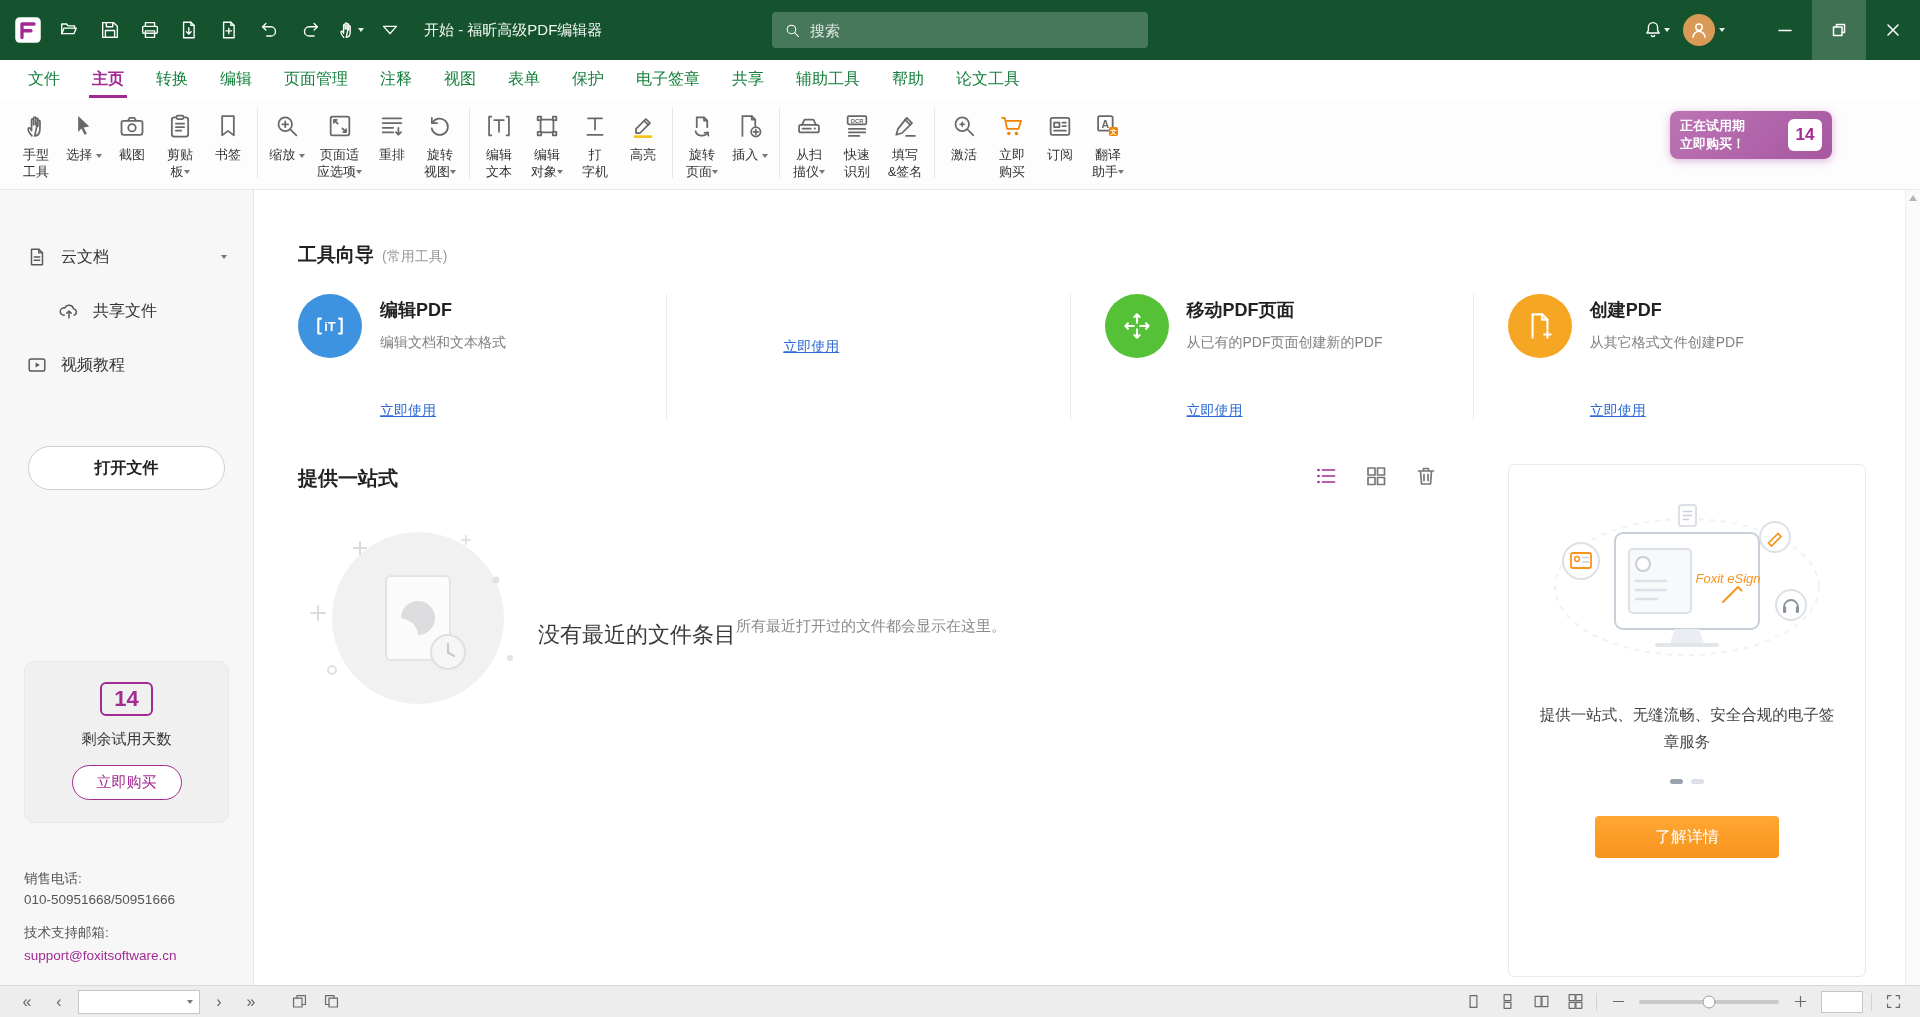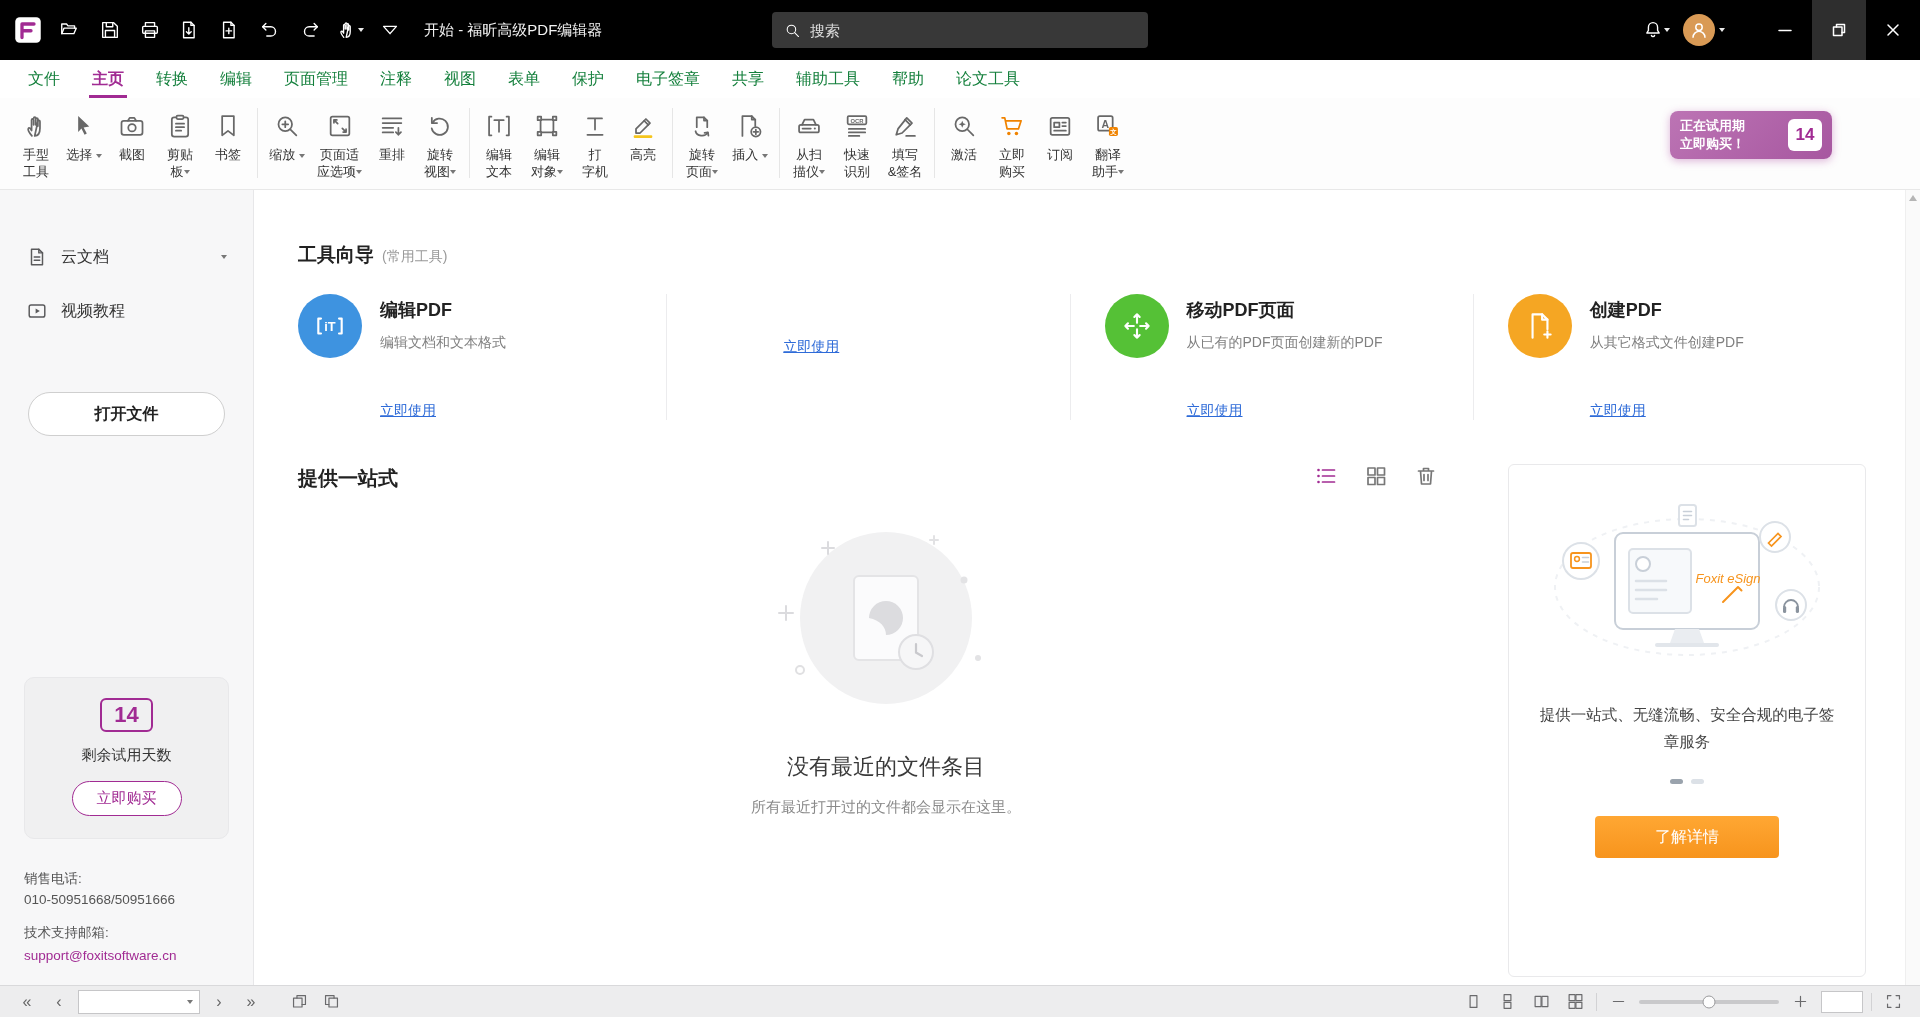--- a/index.html
+++ b/index.html
@@ -1,21 +1,21 @@
 <!DOCTYPE html>
 <html><head>
 <meta charset="utf-8">
 <style>
 *{margin:0;padding:0;box-sizing:border-box}
 html,body{width:1920px;height:1017px;overflow:hidden}
 body{font-family:"Liberation Sans","DejaVu Sans",sans-serif;background:#fff;color:#222}
 .app{width:1920px;height:1017px;display:flex;flex-direction:column;overflow:hidden}
 
 
-.titlebar{height:60px;background:#000000;display:flex;align-items:center;padding-left:10px;position:relative;flex-shrink:0}
+.titlebar{height:60px;background:#14532d;display:flex;align-items:center;padding-left:10px;position:relative;flex-shrink:0}
 .tb-btn{width:40px;height:44px;display:flex;align-items:center;justify-content:center;border-radius:4px;flex-shrink:0}
 .tb-btn svg{width:22px;height:22px}
 .titlebar svg *{stroke:#fff;fill:none;stroke-width:1.5;stroke-linecap:round;stroke-linejoin:round}
 .logo{width:36px;height:36px;margin-right:4px;display:flex;align-items:center;justify-content:center}
 .tb-title{margin-left:14px;font-size:15px;color:rgba(255,255,255,.95);white-space:nowrap}
 .tb-search{position:absolute;left:50%;top:50%;transform:translate(-50%,-50%);width:376px;height:36px;background:rgba(255,255,255,.22);border-radius:4px;display:flex;align-items:center;padding:0 12px;gap:9px}
 .tb-search svg{width:17px;height:17px}
 .tb-search input{flex:1;background:transparent;border:none;outline:none;color:#fff;font-size:15px}
 .tb-search input::placeholder{color:rgba(255,255,255,.82)}
 .tb-right{margin-left:auto;display:flex;align-items:center;height:100%}
@@ -54,21 +54,21 @@
 .side-item.active{background:#E9E9EB}
 .side-item svg{width:22px;height:22px;flex-shrink:0}
 .side-item svg *{stroke:#5A5A5C;fill:none;stroke-width:1.6;stroke-linecap:round;stroke-linejoin:round}
 .side-item.active svg *{stroke:#A12B93}
 .side-item.child{padding-left:46px}
 .open-btn{margin:54px 28px 0;height:44px;border-radius:22px;border:1px solid #CFCFCF;background:#fff;display:flex;align-items:center;justify-content:center;font-size:16px;font-weight:bold;color:#222}
 .trial-card{margin:auto 24px 30px;background:#F0F0F1;border:1px solid #E8E8EA;border-radius:10px;padding:20px 14px 22px;display:flex;flex-direction:column;align-items:center}
 .trial-num{border:2px solid #A12B93;border-radius:6px;color:#A12B93;font-size:22px;font-weight:bold;padding:2px 12px;line-height:1.2}
 .trial-label{margin-top:14px;font-size:15px;color:#333}
 .trial-buy{margin-top:16px;border:1.5px solid #A12B93;border-radius:18px;color:#A12B93;font-weight:normal;font-size:15px;padding:7px 24px;background:#fff}
-.contact{margin:0 24px 18px;font-size:13.5px;color:#555;line-height:1.55}
+.contact{margin:16px 24px 18px;font-size:13.5px;color:#555;line-height:1.55}
 .contact .mail{color:#A12B93;margin-top:2px}
 .contact .grp{margin-top:12px}
 
 
 .content{flex:1;background:#fff;position:relative;display:flex;flex-direction:column;padding:52px 44px 0;min-width:0}
 .guide-head{display:flex;align-items:baseline;gap:8px}
 .guide-title{font-size:19px;font-weight:bold;color:#222}
 .guide-sub{font-size:14px;color:#999}
 .cards{display:flex;margin-top:26px}
 .card{flex:1;display:flex;flex-direction:column;padding-right:26px}
@@ -81,21 +81,21 @@
 .card-desc{font-size:14px;color:#808080;margin-top:11px;line-height:1.4}
 .card-link{margin-top:44px;margin-left:82px;font-size:14px;color:#2E6BD8;text-decoration:underline;cursor:pointer}
 .recent-row{flex:1;display:flex;gap:34px;margin-top:44px;min-height:0}
 .recent{flex:1;display:flex;flex-direction:column;min-width:0}
 .recent-head{display:flex;align-items:center}
 .recent-title{font-size:20px;font-weight:bold;color:#222}
 .recent-tools{margin-left:auto;display:flex;align-items:center;gap:26px;padding-right:36px}
 .rt-ic svg{width:24px;height:24px}
 .rt-ic svg *{stroke:#777;fill:none;stroke-width:1.7;stroke-linecap:round;stroke-linejoin:round}
 .rt-ic.active svg *{stroke:#A12B93}
-.empty{display:flex;flex-direction:column;align-items:center;margin-top:26px}
+.empty{display:flex;flex-direction:row;align-items:center;margin-top:26px}
 .empty-title{margin-top:34px;font-size:22px;color:#3A3A3A;font-weight:500}
 .empty-desc{margin-top:16px;font-size:15px;color:#8A8A8A}
 .promo{width:358px;flex-shrink:0;border:1px solid #E9E9EB;border-radius:6px;background:#fff;display:flex;flex-direction:column;align-items:center;padding:34px 28px 30px;margin-bottom:8px;margin-right:10px}
 .promo-text{margin-top:30px;font-size:15.5px;color:#444;line-height:1.75;text-align:center}
 .promo-dots{margin-top:24px;display:flex;gap:8px;align-items:center}
 .pdot{width:13px;height:5px;border-radius:3px;background:#9AA3AD}
 .pdot.off{background:#DCE1E7}
 .promo-btn{margin-top:32px;width:184px;height:42px;border:none;border-radius:4px;background:linear-gradient(180deg,#FFA733,#F7941D);color:#fff;font-size:16px;display:flex;align-items:center;justify-content:center}
 .scrollbar{position:absolute;right:0;top:0;bottom:0;width:15px;background:#FAFAFA;border-left:1px solid #EFEFEF;display:flex;justify-content:center;padding-top:5px}
 .sb-up{width:0;height:0;border-left:4px solid transparent;border-right:4px solid transparent;border-bottom:6px solid #B5B5B5}
@@ -504,20 +504,27 @@
 
     <aside class="sidebar">
       <div class="side-item">
         <svg viewBox="0 0 24 24">
             <path d="M6 3.5h8l4 4V20.5H6z"></path>
             <path d="M14 3.5v4h4"></path>
             <path d="M9 12h6M9 15.5h6"></path>
           </svg>
         <span>云文档</span>
         <span class="caret sm" style="margin-left:auto"></span>
+      </div>
+      <div class="side-item child">
+        <svg viewBox="0 0 24 24">
+            <path d="M7 16.5a4 4 0 1 1 .5-7.8A5 5 0 0 1 17 9.7a3.5 3.5 0 0 1 .6 6.8"></path>
+            <path d="M12 19.5V12m0 0l-2.5 2.5M12 12l2.5 2.5"></path>
+          </svg>
+        <span>共享文件</span>
       </div>
       <div class="side-item">
         <svg viewBox="0 0 24 24">
             <rect x="3.5" y="5.5" width="17" height="13" rx="2"></rect>
             <path d="M10.5 9.2l4.6 2.8-4.6 2.8z" style="fill:#5A5A5C;stroke:none"></path>
           </svg>
         <span>视频教程</span>
       </div>
 
       <div class="open-btn">打开文件</div>

